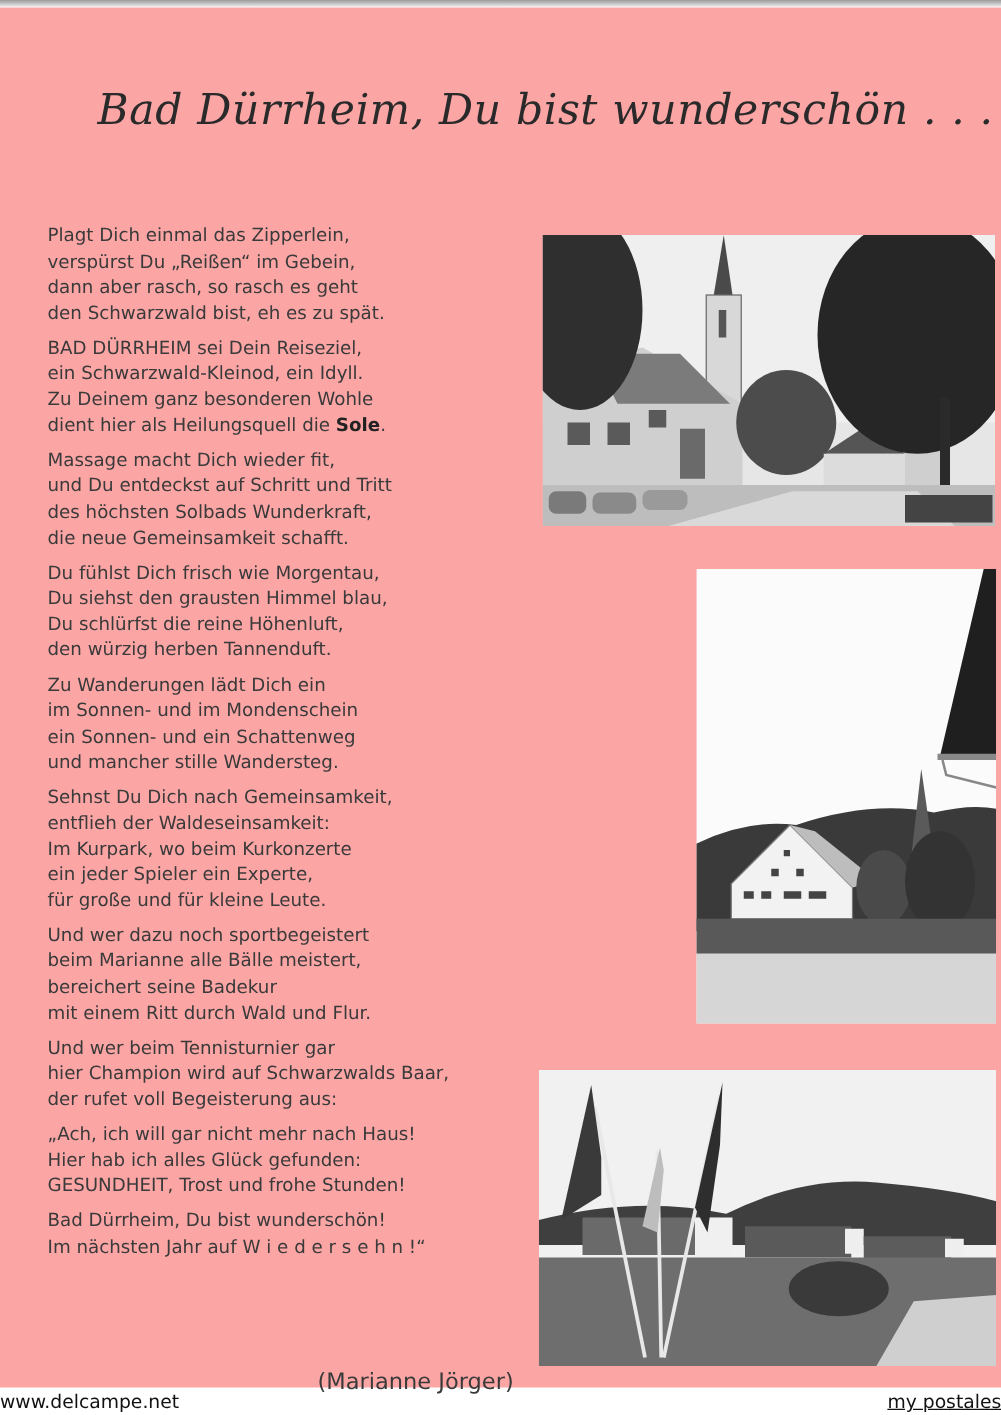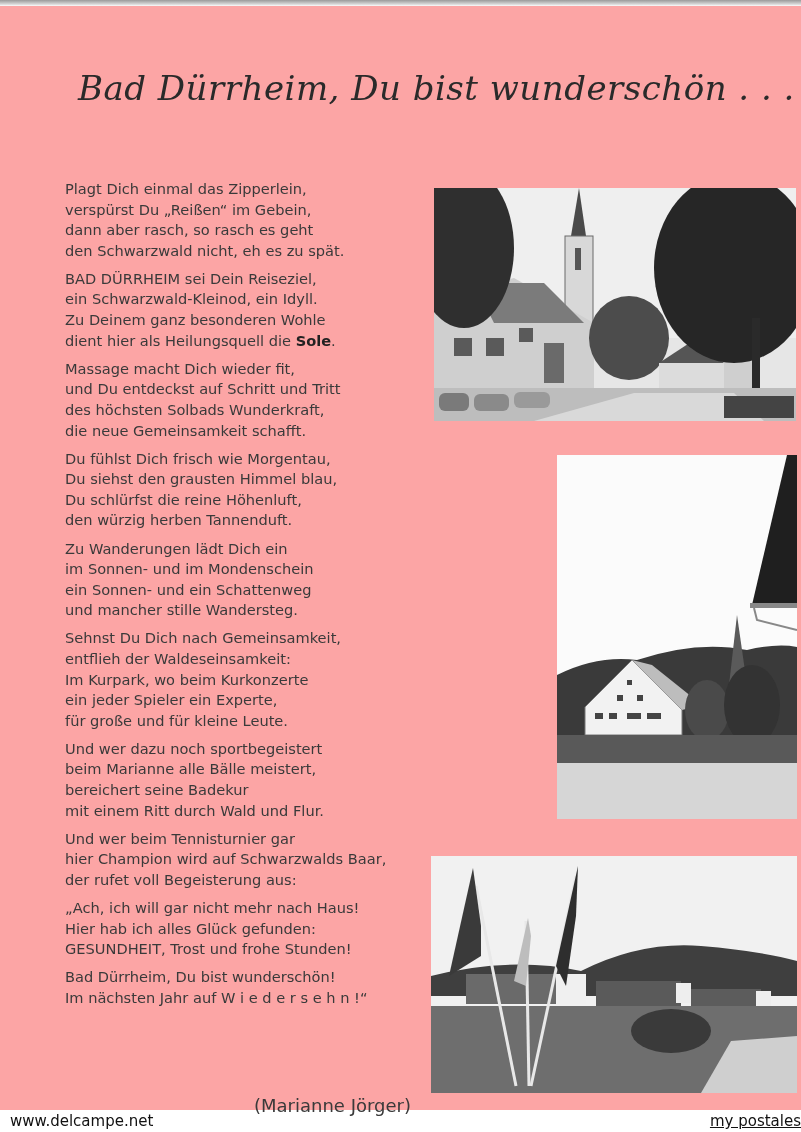--- a/index.html
+++ b/index.html
@@ -26,50 +26,50 @@
     position: absolute; left: 78px; top: 68px;
     font-family: "DejaVu Serif", serif; font-style: italic;
     font-size: 34px; color: #2a2a2a; letter-spacing: 0.5px;
     white-space: nowrap;
   }
   .poem {
     position: absolute; left: 38px; top: 179px; width: 390px;
     color: #3a3a3a; font-size: 14.6px; line-height: 20.6px;
   }
   .stanza { margin: 0 0 7.5px 0; }
-  .line { display: block; white-space: nowrap; margin-left: 27px; }
+  .line { display: block; white-space: nowrap; }
   .line b { font-weight: bold; color: #222; }
   .author {
     position: absolute; left: 254px; top: 1095px;
     color: #3a3a3a; font-size: 18px; white-space: nowrap;
   }
   .photo { position: absolute; overflow: hidden; }
   .photo svg { display: block; }
   .watermark {
     position: absolute; top: 1112px; font-size: 15px; color: #111;
     font-family: "DejaVu Sans", sans-serif; white-space: nowrap;
   }
-  .wm-left { left: 10px; }
+  .wm-left { left: 0; }
   .wm-right { right: 0; text-decoration: underline; }
 </style>
 </head>
 <body>
 
 <div class="card">
   <div class="top-edge"></div>
   <div class="right-edge"></div>
 
   <div class="title">Bad Dürrheim, Du bist wunderschön . . .</div>
 
   <div class="poem">
     <div class="stanza">
       <span class="line">Plagt Dich einmal das Zipperlein,</span>
       <span class="line">verspürst Du „Reißen“ im Gebein,</span>
       <span class="line">dann aber rasch, so rasch es geht</span>
-      <span class="line">den Schwarzwald nicht, eh es zu spät.</span>
+      <span class="line">den Schwarzwald bist, eh es zu spät.</span>
     </div>
     <div class="stanza">
       <span class="line">BAD DÜRRHEIM sei Dein Reiseziel,</span>
       <span class="line">ein Schwarzwald-Kleinod, ein Idyll.</span>
       <span class="line">Zu Deinem ganz besonderen Wohle</span>
       <span class="line"><span>dient hier als Heilungsquell die </span><b>Sole</b><span>.</span></span>
     </div>
     <div class="stanza">
       <span class="line">Massage macht Dich wieder fit,</span>
       <span class="line">und Du entdeckst auf Schritt und Tritt</span>

